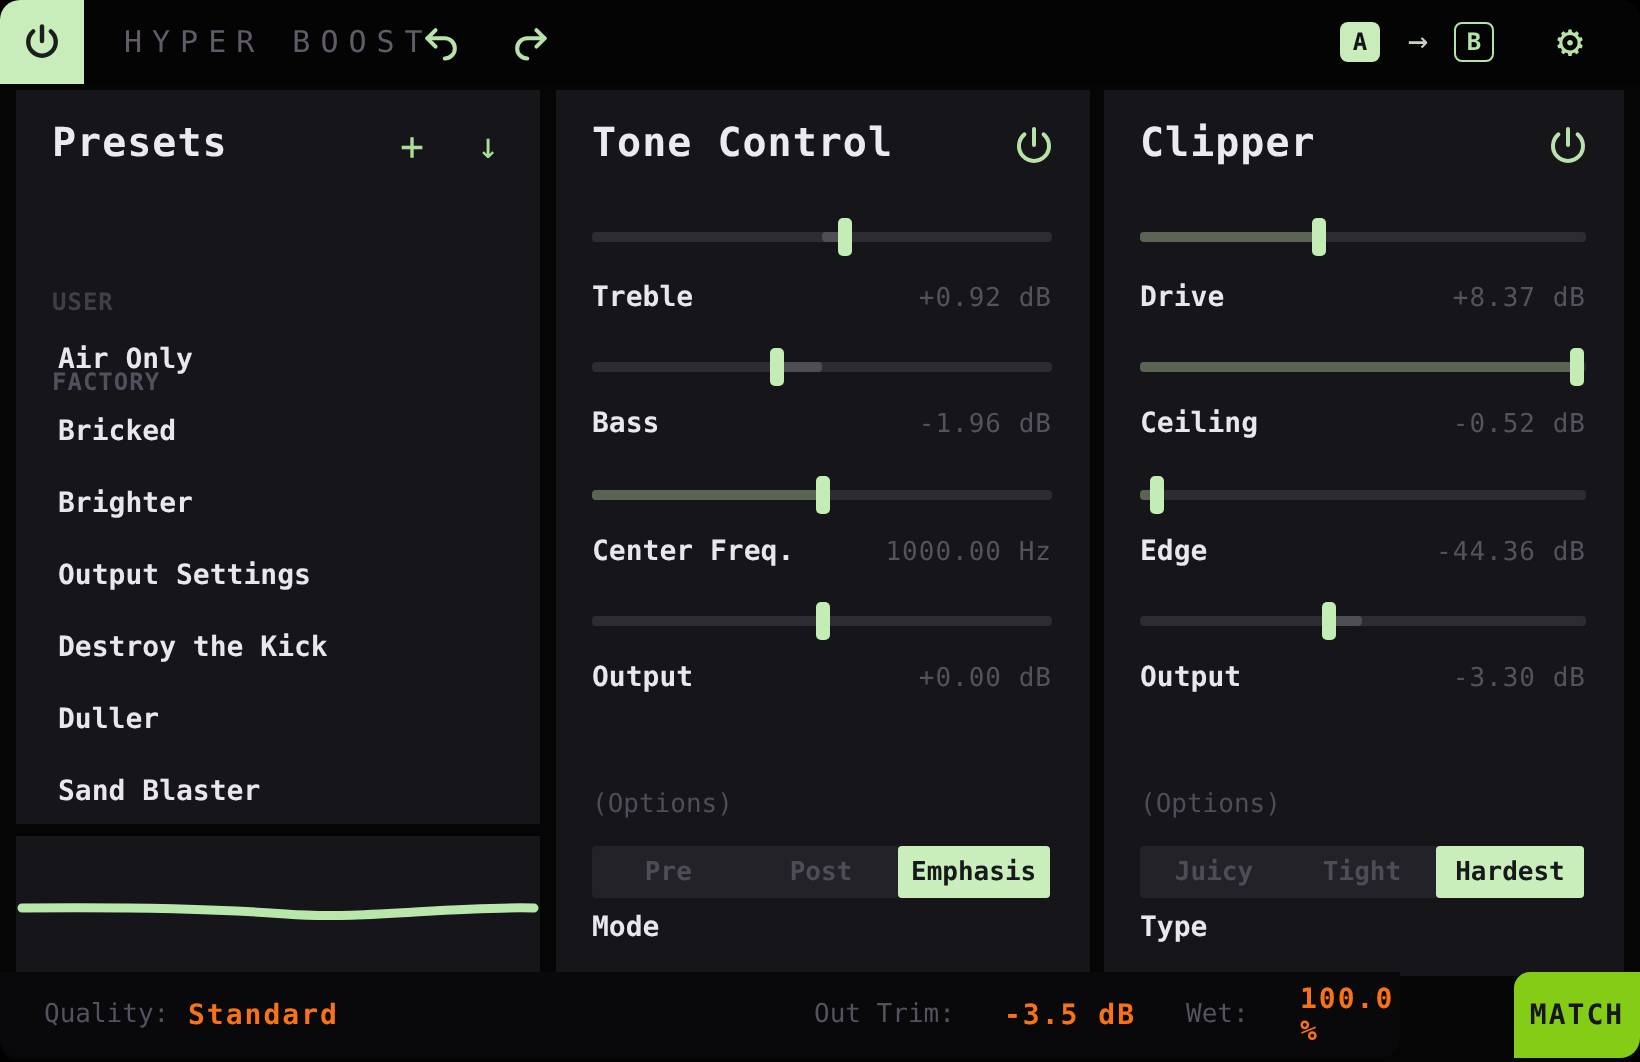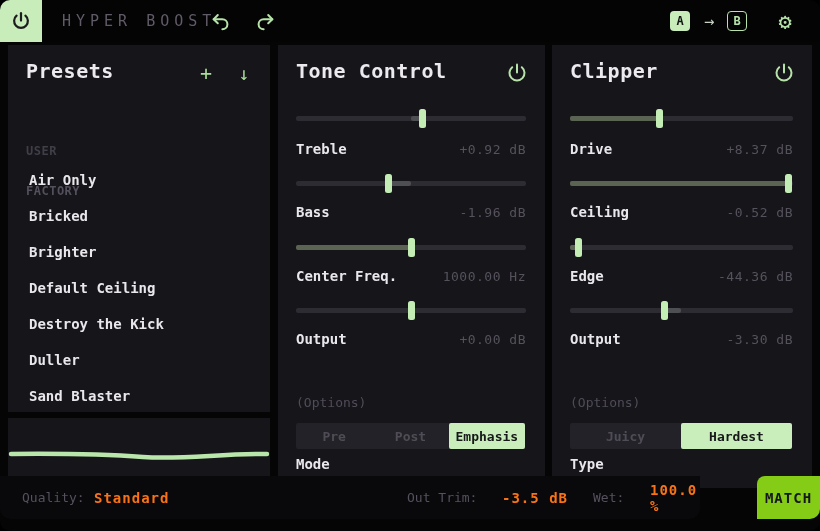--- a/index.html
+++ b/index.html
@@ -67,21 +67,21 @@
 
   .options-label { position:absolute; left:18px; top:350px; font-size:13px; color:#504c59; }
   .segmented { position:absolute; left:18px; right:20px; top:378px; height:26px;
                display:flex; background:#232228; border-radius:2px; }
   .segment { flex:1; display:flex; align-items:center; justify-content:center;
              font-size:13px; font-weight:700; color:#4f4c56; cursor:pointer; }
   .segment.selected { background:#c9eebb; color:#16181a; border-radius:2px; }
   .segmented-label { position:absolute; left:18px; top:411px; font-size:14px; font-weight:700; color:#e9e7ec; }
 
   
-  .bottombar { position:absolute; left:0; top:476px; width:700px; height:43px; background:#09090b;
+  .bottombar { position:absolute; left:0; top:486px; width:700px; height:43px; background:#09090b;
                border-radius:0 0 10px 10px; }
   .bb-text { position:absolute; top:0; height:43px; display:flex; align-items:center; }
   .bb-dim { font-size:13px; color:#55515e; }
   .bb-val { font-size:14px; font-weight:700; color:#f97316; letter-spacing:1px; }
   .match-btn { position:absolute; left:757px; top:0; width:63px; height:43px; background:#84cc16;
                border-radius:8px 0 10px 0; display:flex; align-items:center; justify-content:center;
                font-size:14px; font-weight:700; color:#15171a; letter-spacing:1px; cursor:pointer; }
 </style>
 </head>
 <body>
@@ -122,21 +122,21 @@
       <span>+</span>
     </div>
     <div class="preset-action download-btn">
       <span>↓</span>
     </div>
     <div class="group-label group-user">USER</div>
     <div class="group-label group-factory">FACTORY</div>
     <div class="preset-item" style="top:121px">Air Only</div>
     <div class="preset-item" style="top:157px">Bricked</div>
     <div class="preset-item" style="top:193px">Brighter</div>
-    <div class="preset-item" style="top:229px">Default Ceiling</div>
+    <div class="preset-item" style="top:229px">Output Settings</div>
     <div class="preset-item" style="top:265px">Destroy the Kick</div>
     <div class="preset-item" style="top:301px">Duller</div>
     <div class="preset-item" style="top:337px">Sand Blaster</div>
   </div>
 
   <div class="panel panel-curve">
     <svg width="262" height="70" viewBox="0 0 262 70" fill="none">
       <path d="M3 36 C 55 35.5, 95 36, 135 39 S 215 35, 259 36" stroke="#b9e7ab" stroke-width="4.5" stroke-linecap="round"></path>
     </svg>
   </div>
@@ -232,20 +232,21 @@
       <div class="handle" style="left: calc(42.4% - 3.5px);"></div>
     </div>
     <div class="param-row r4">
       <span class="param-label">Output</span>
       <span class="param-value">-3.30 dB</span>
     </div>
 
     <div class="options-label">(Options)</div>
     <div class="segmented">
       <div class="segment">Juicy</div>
+      <div class="segment">Tight</div>
       <div class="segment selected">Hardest</div>
     </div>
     <div class="segmented-label">Type</div>
   </div>
 
   <div class="bottombar">
     <div class="bb-text bb-dim" style="left:22px">Quality:</div>
     <div class="bb-text bb-val" style="left:94px">Standard</div>
     <div class="bb-text bb-dim" style="left:407px">Out Trim:</div>
     <div class="bb-text bb-val" style="left:502px">-3.5 dB</div>

